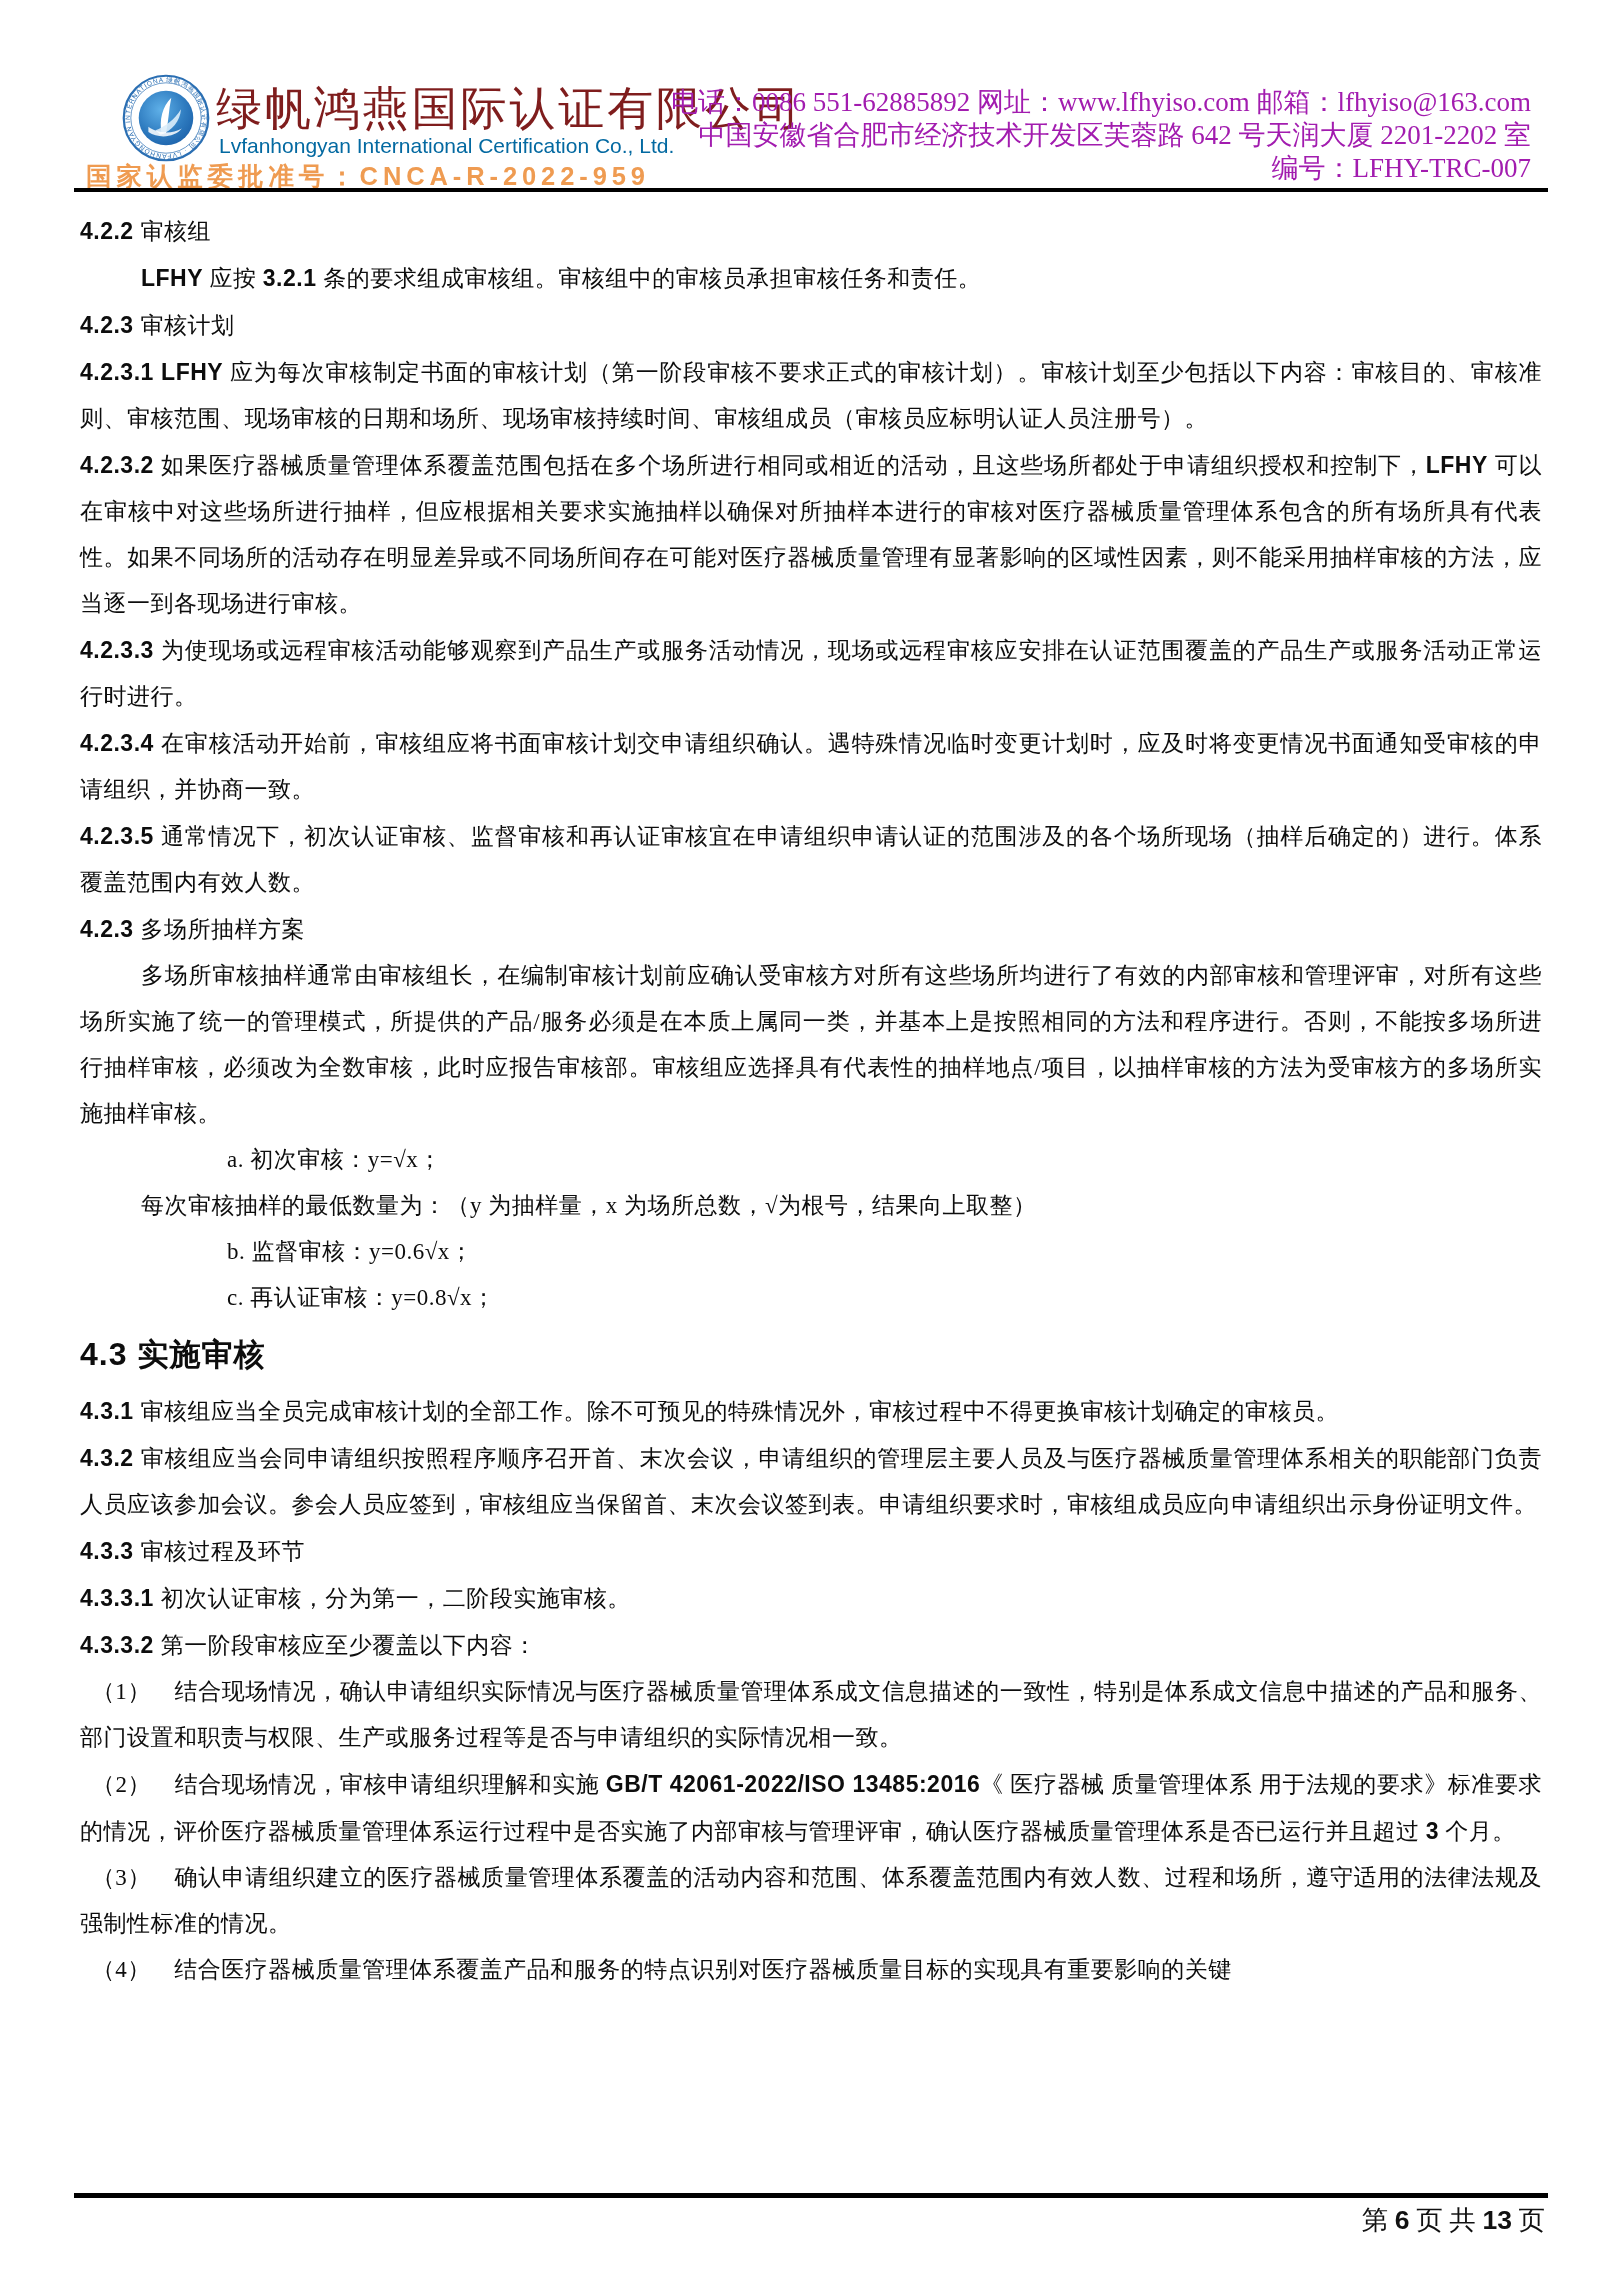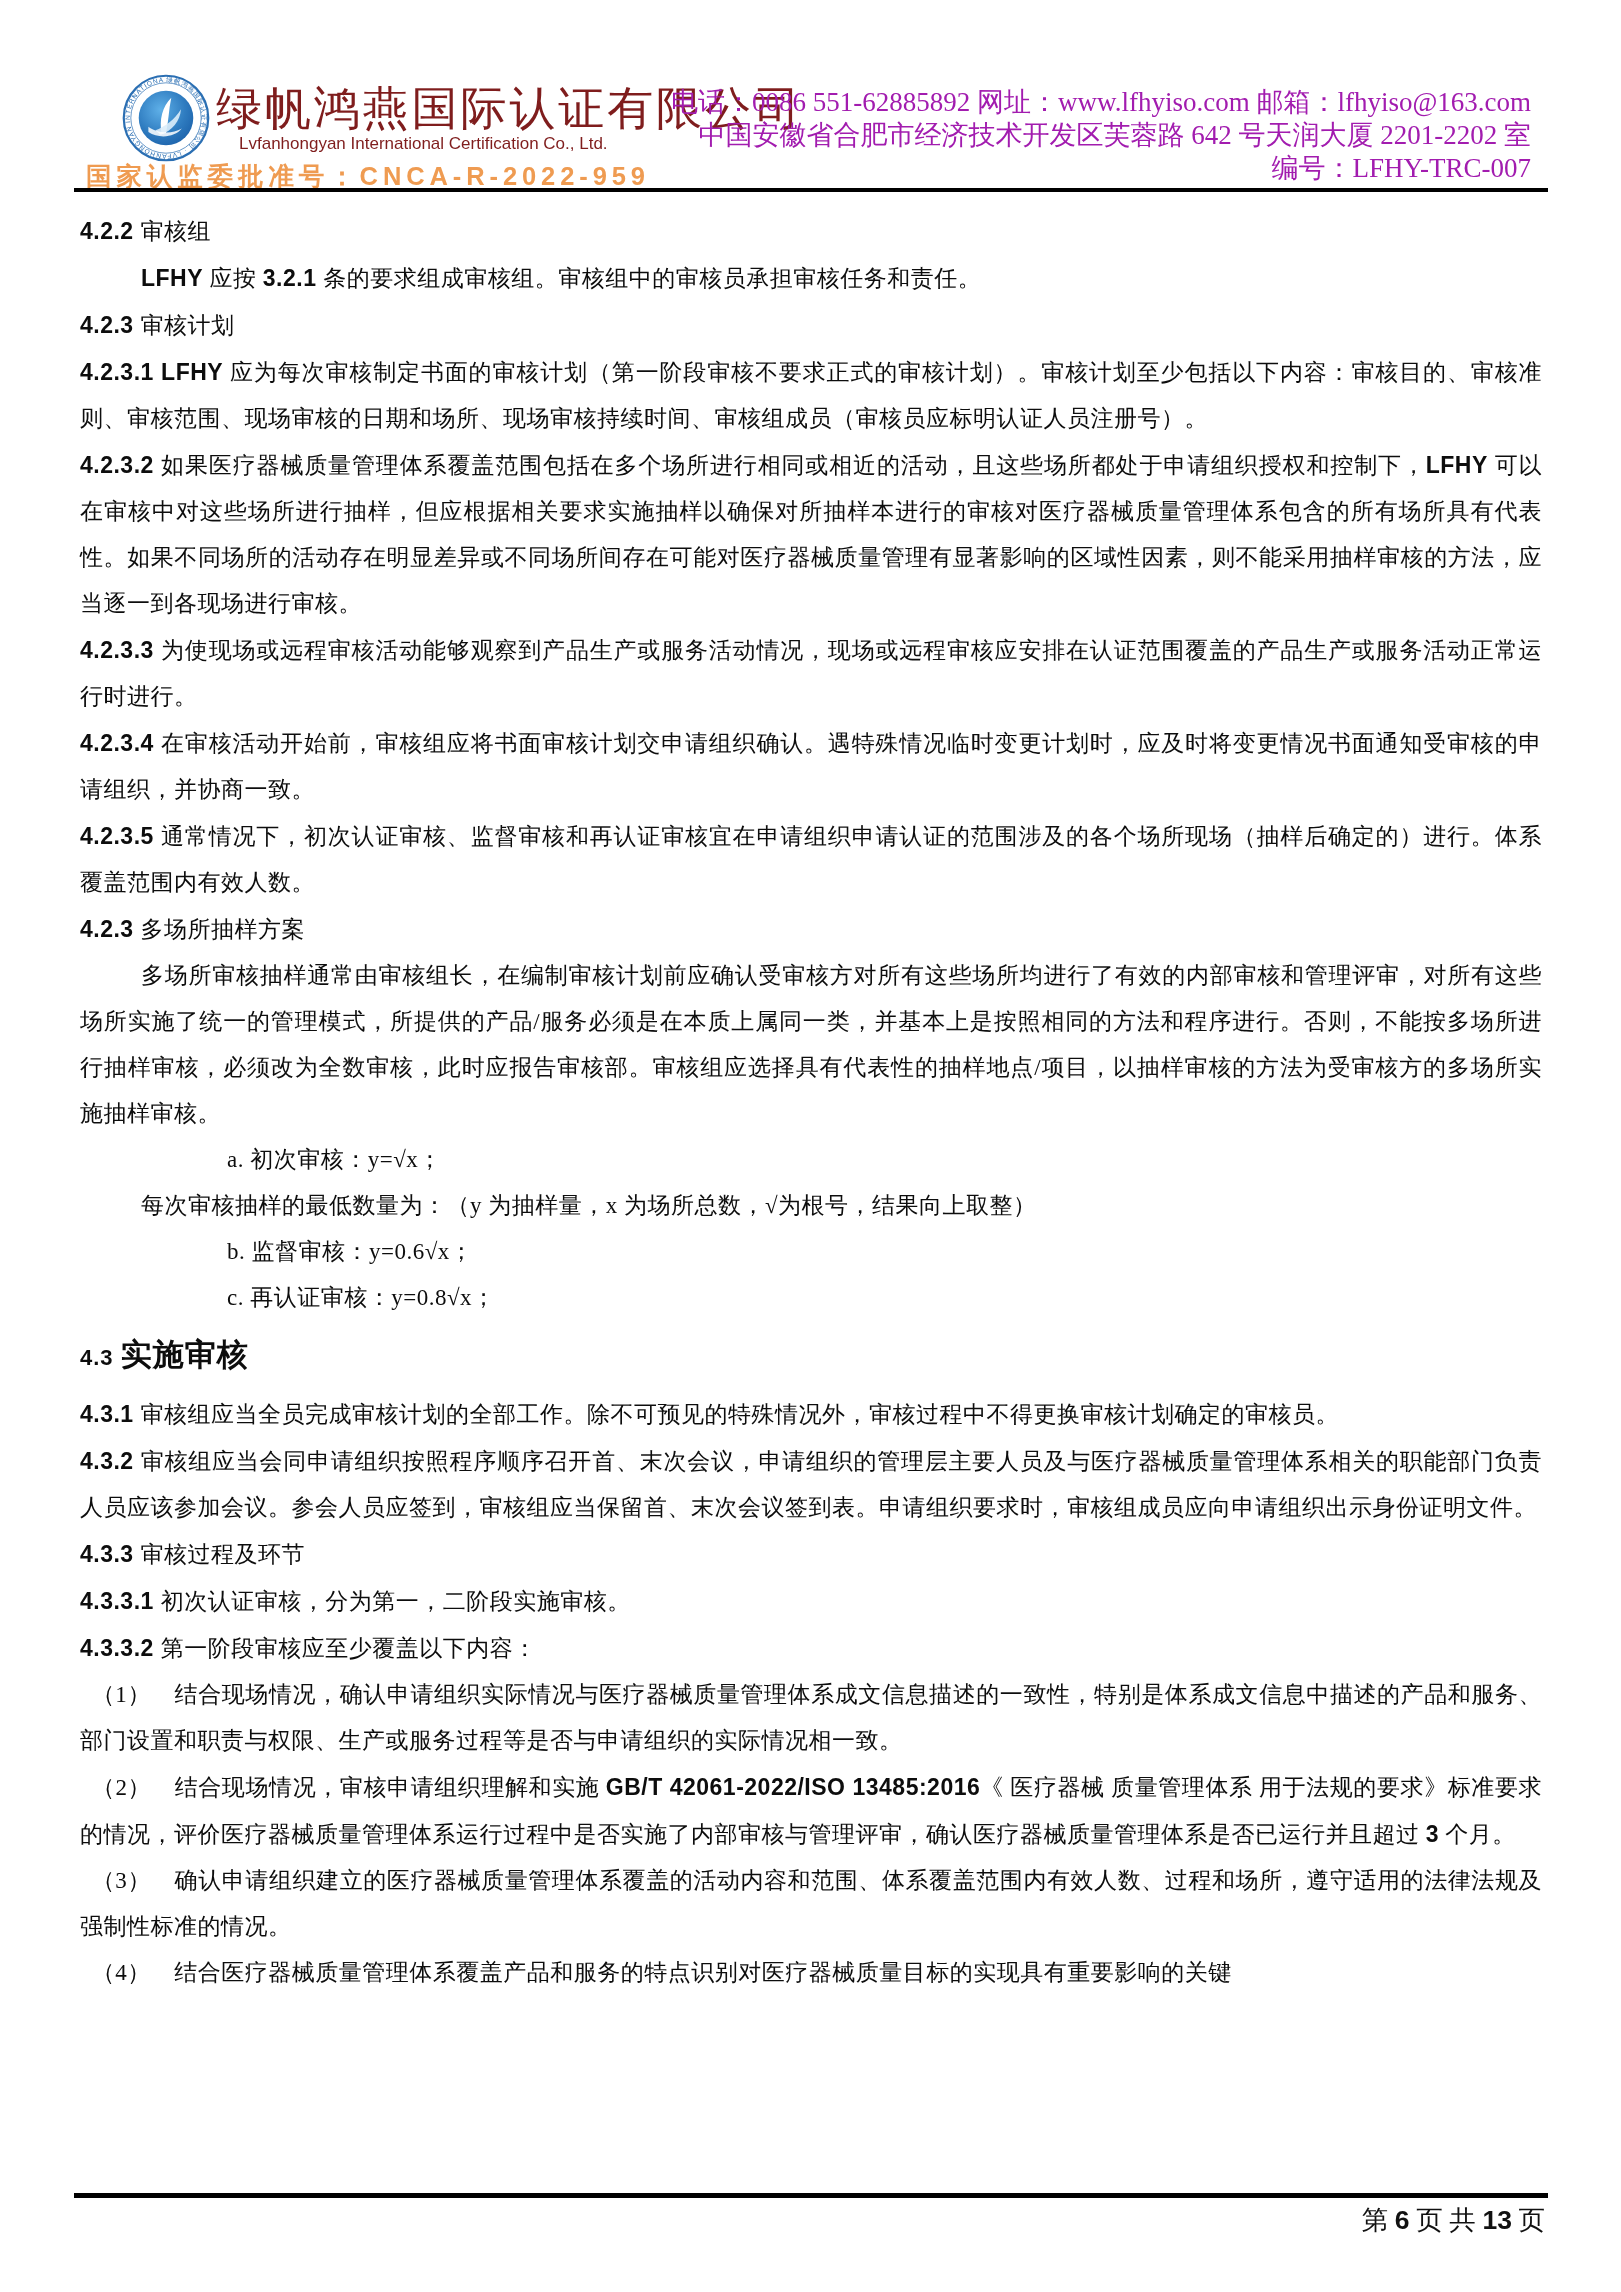--- a/index.html
+++ b/index.html
@@ -16,21 +16,21 @@
   .letterhead{position:absolute;top:0;left:0;right:0;height:194px;}
   .logo{position:absolute;left:122px;top:74px;width:88px;height:88px;}
   .cname{
     position:absolute;left:216px;top:78px;
     font-family:"Liberation Sans","DejaVu Sans",sans-serif;
     font-size:46px;letter-spacing:2.9px;color:#7f1d1d;white-space:nowrap;
   }
   .ename{
     position:absolute;left:219px;top:134px;
     font-family:"Liberation Sans","DejaVu Sans",sans-serif;
-    font-size:17px;color:#7f1d1d;white-space:nowrap;margin-left:20px;
+    font-size:21px;color:#0369a1;white-space:nowrap;
   }
   .approval{
     position:absolute;left:86px;top:159px;
     font-family:"Liberation Sans","DejaVu Sans",sans-serif;
     font-weight:700;font-size:25.5px;letter-spacing:4.9px;color:#ef9b51;white-space:nowrap;
   }
   .hright{
     position:absolute;right:90px;top:86px;
     text-align:right;font-size:27px;line-height:33px;color:#a21caf;white-space:nowrap;
   }
@@ -41,21 +41,21 @@
   }
   .para{
     margin:0;font-size:23px;line-height:46px;letter-spacing:0.5px;
     text-align:justify;color:#0d0d0d;
   }
   .ind{text-indent:61px;}
   .itm{text-indent:11.8px;}
   .lst{padding-left:147px;text-align:left;}
   .h1{font-weight:700;font-size:31px;line-height:67px;letter-spacing:1px;}
   .bn{font-family:"Liberation Sans","DejaVu Sans",sans-serif;font-weight:700;}
-  .h1 .bn{font-size:22px;}
+  .h1 .bn{font-size:32px;}
   
   .frule{position:absolute;left:74px;right:73px;top:2193px;height:4.9px;background:#000;}
   .pageinfo{
     position:absolute;right:76px;top:2202px;
     font-size:26.5px;color:#111;white-space:nowrap;
   }
 </style>
 </head>
 <body>
 

